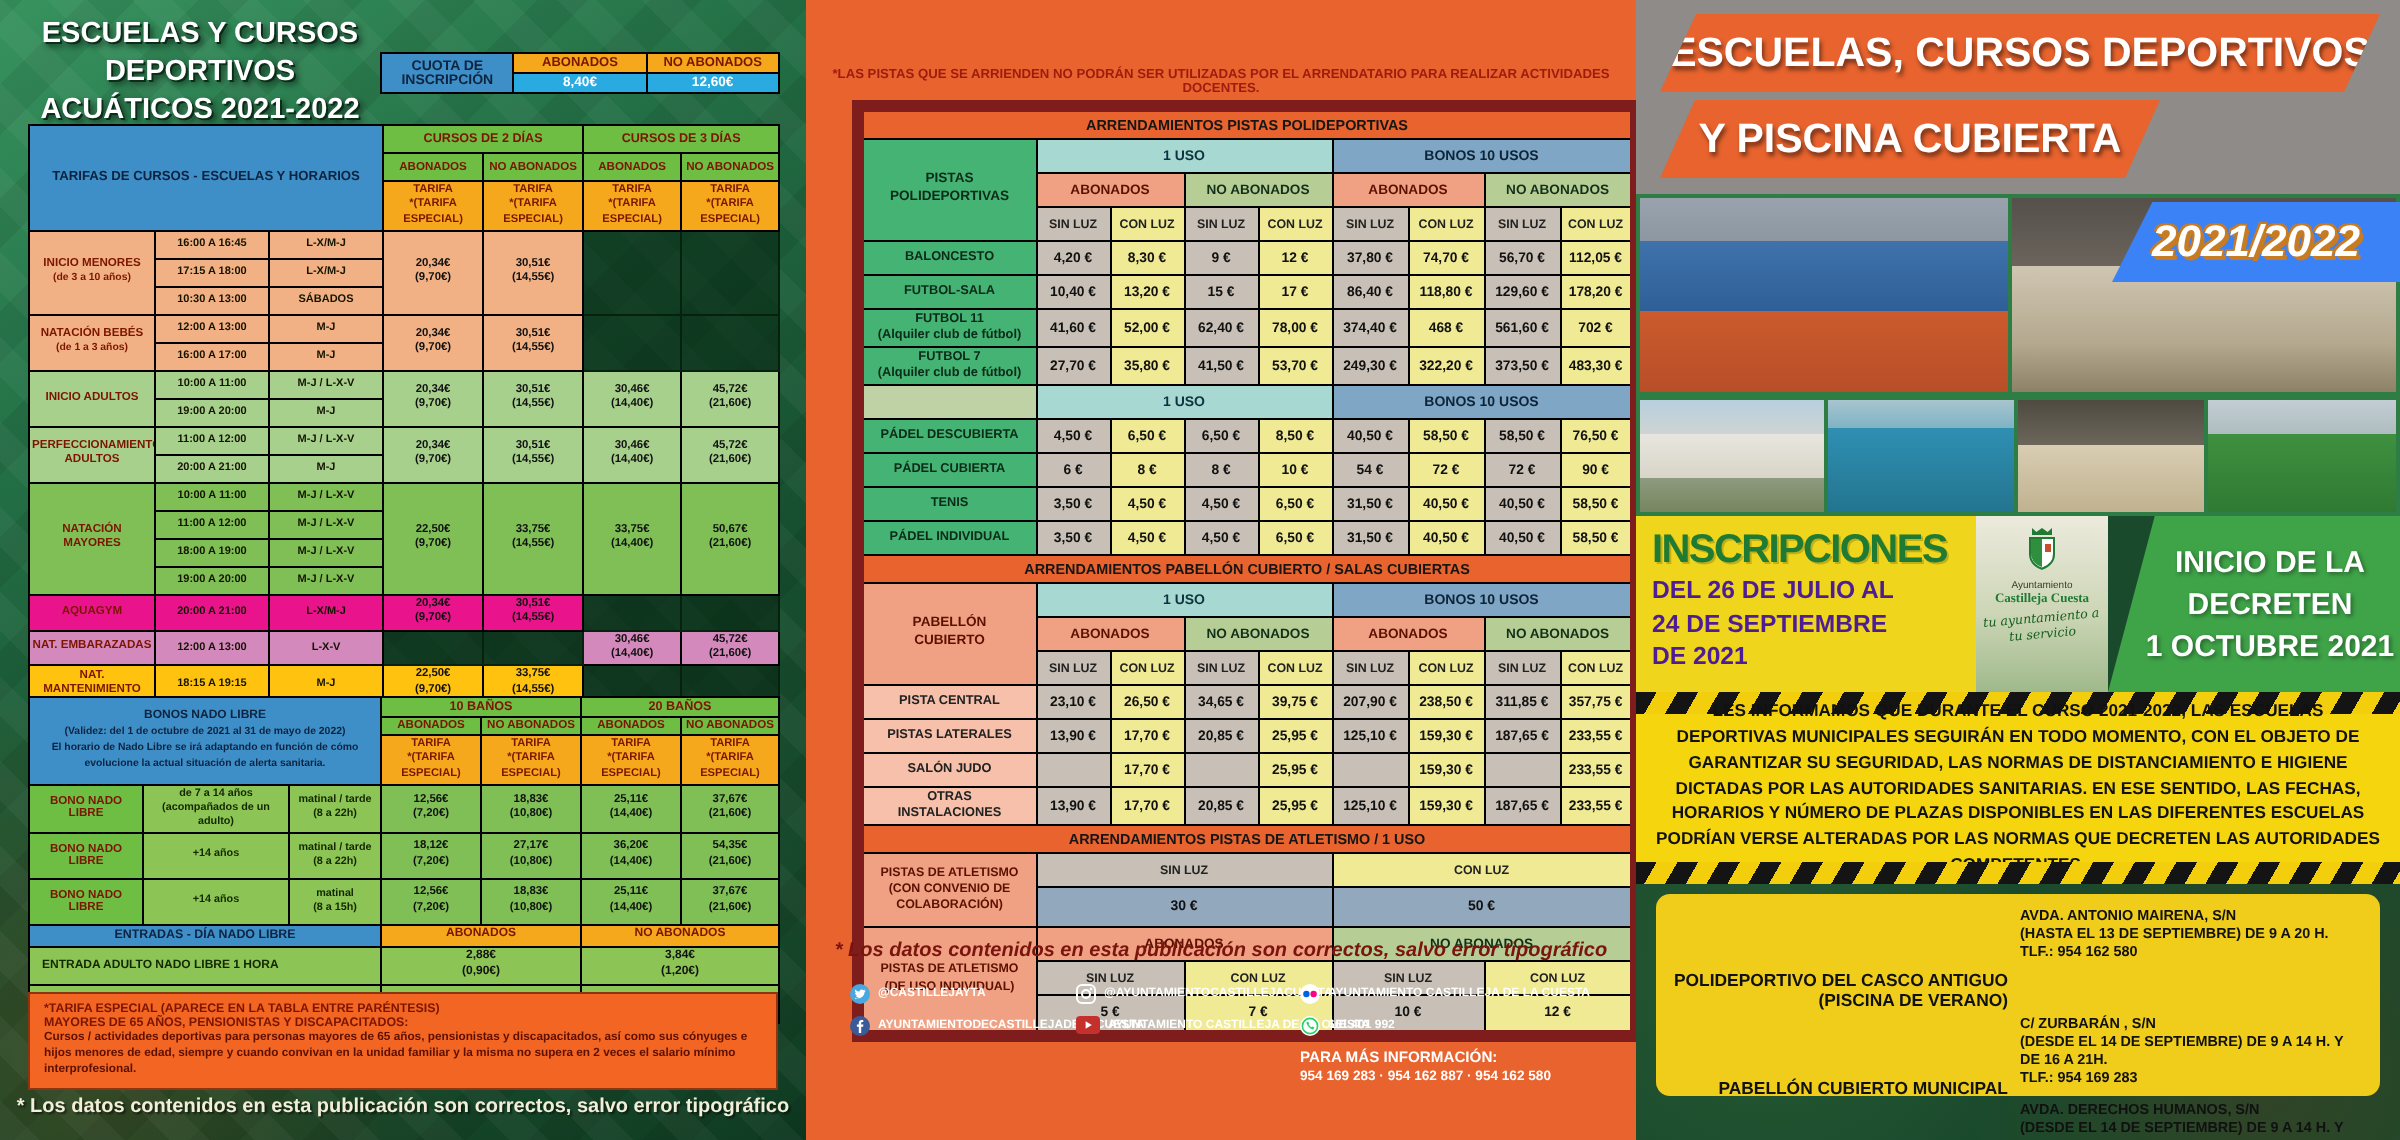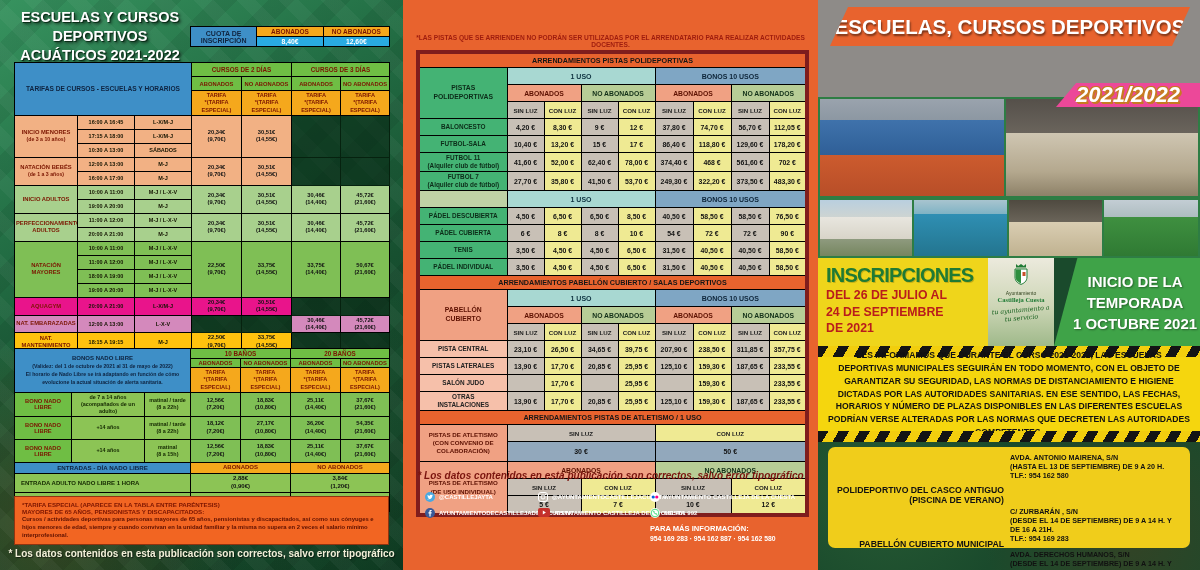--- a/index.html
+++ b/index.html
@@ -63,21 +63,21 @@
   .lp-note .t1{color:#7B1500;font-weight:700;font-size:6.2px;}
   .lp-note .body{color:#5C1000;font-weight:700;font-size:5.9px;line-height:1.35;margin-top:1px;}
   .lp-foot{position:absolute;top:548px;left:0;width:100%;text-align:center;color:#F2EFD8;font-weight:700;
       font-size:10px;text-shadow:1px 1px 1px rgba(0,0,0,.55);}
 
   
   .mp{position:relative;width:415px;height:570px;background:#E8632E;overflow:hidden;}
   .mp-title{position:absolute;top:11px;left:0;width:100%;text-align:center;color:#7A140E;font-weight:700;
       font-size:13px;letter-spacing:-0.2px;}
   .mp-sub{position:absolute;top:34px;left:0;width:100%;text-align:center;color:#9E1C0E;font-weight:700;font-size:6.6px;}
-  #mid-table{top:50px;left:13px;width:389px;border:4px solid #7f1d1d;}
+  #mid-table{top:50px;left:23px;width:389px;border:6px solid #7f1d1d;}
   #mid-table td{height:14px;font-weight:700;}
   .sec{background:#E8632E;color:#161616;font-size:7.2px;height:11px !important;}
   .mcorner{white-space:pre-line;font-size:6.8px;line-height:1.3;}
   .cell-green{background:#44B374;color:#0C2B18;}
   .cell-salmon{background:#F0A183;color:#5C1000;}
   .band-cyan{background:#A8D8D2;color:#0E3340;font-size:7px;}
   .band-blue{background:#7FA6C4;color:#0D2438;font-size:7px;}
   .band-left{background:#BFD2A5;}
   .g-ab{background:#F0A183;color:#5C1000;font-size:6.8px;}
   .g-nab{background:#B7CD96;color:#123018;font-size:6.8px;}
@@ -104,35 +104,35 @@
   .rp-gray{position:absolute;top:0;left:0;width:100%;height:97px;background:#8E8B88;}
   .rb{position:absolute;background:#E8632E;display:flex;align-items:center;justify-content:center;color:#fff;
       font-weight:700;text-shadow:1px 2px 2px rgba(0,0,0,.5);}
   .rb1{top:7px;left:12px;width:360px;height:39px;font-size:20.5px;clip-path:polygon(5% 0,100% 0,95% 100%,0 100%);}
   .rb2{top:50px;left:12px;width:250px;height:39px;font-size:20.5px;clip-path:polygon(7% 0,100% 0,93% 100%,0 100%);}
   .ph{position:absolute;border:2px solid #2E7D44;box-sizing:border-box;}
   .ph1a{top:97px;left:0;width:188px;height:101px;
       background:linear-gradient(180deg,#9aa3ad 0%,#8c97a2 22%,#3f72ab 22%,#2f5f97 58%,#cc5b2e 58%,#b84e28 100%);}
   .ph1b{top:97px;left:186px;width:196px;height:101px;
       background:linear-gradient(180deg,#55504a 0%,#6a645c 35%,#cfc6b2 35%,#b4a88e 75%,#8d8168 100%);}
-  .season{position:absolute;top:83px;left:238px;width:144px;height:24px;background:#ec4899;
+  .season{position:absolute;top:101px;left:238px;width:144px;height:40px;background:#3b82f6;
       clip-path:polygon(14% 0,100% 0,100% 100%,0 100%);display:flex;align-items:center;justify-content:center;
       color:#fff;font-weight:700;font-style:italic;font-size:22px;
       text-shadow:1px 1px 0 #c77b22,2px 2px 0 #c77b22,-1px -1px 0 #c77b22,1px -1px 0 #c77b22;}
   .ph2a{top:198px;left:0;width:96px;height:60px;
       background:linear-gradient(180deg,#b9cfdf 0%,#cdd4d2 30%,#e8e6df 30%,#d8d4c8 70%,#8e9a7e 70%,#76865f 100%);}
   .ph2b{top:198px;left:94px;width:97px;height:60px;
       background:linear-gradient(180deg,#a8c4cf 0%,#7fb3c4 25%,#2f8fb3 25%,#23758f 100%);}
   .ph2c{top:198px;left:189px;width:97px;height:60px;
       background:linear-gradient(180deg,#4f4a40 0%,#6b655a 40%,#d9cdb2 40%,#c0b290 100%);}
   .ph2d{top:198px;left:284px;width:98px;height:60px;
       background:linear-gradient(180deg,#c3cdd4 0%,#aebdc0 30%,#3f9040 30%,#2f7a33 100%);}
   .insc{position:absolute;top:258px;left:0;width:170px;height:88px;background:#EFD51B;padding:6px 8px;box-sizing:border-box;}
   .insc-title{color:#1F7A34;font-weight:700;font-size:20px;letter-spacing:-0.8px;text-shadow:1px 1px 0 rgba(0,0,0,.18);}
-  .insc-line{color:#b91c1c;font-weight:700;font-size:12.3px;line-height:1.35;}
+  .insc-line{color:#4c1d95;font-weight:700;font-size:12.3px;line-height:1.35;}
   .logo-cell{position:absolute;top:258px;left:170px;width:66px;height:88px;
       background:linear-gradient(#eceadd 0%,#cdd6b6 55%,#9fb98a 100%);display:flex;flex-direction:column;
       align-items:center;padding-top:5px;box-sizing:border-box;}
   .logo-t1{font-size:5px;color:#33431f;margin-top:1px;}
   .logo-t2{font-size:6.5px;font-weight:700;color:#1F7A34;font-family:"Liberation Serif",serif;}
   .logo-script{font-family:"DejaVu Serif",serif;font-style:italic;color:#17601F;font-size:6.3px;
       transform:rotate(-5deg);margin-top:3px;text-align:center;line-height:1.2;}
   .inicio{position:absolute;top:258px;left:236px;width:146px;height:88px;background:#3FA348;
       clip-path:polygon(16% 0,100% 0,100% 100%,0 100%);display:flex;flex-direction:column;align-items:center;
       justify-content:center;color:#fff;font-weight:700;font-size:15px;line-height:1.4;text-align:center;
@@ -592,21 +592,21 @@
             <td class="v-sin">3,50 €</td>
             <td class="v-con">4,50 €</td>
             <td class="v-sin">4,50 €</td>
             <td class="v-con">6,50 €</td>
             <td class="v-sin">31,50 €</td>
             <td class="v-con">40,50 €</td>
             <td class="v-sin">40,50 €</td>
             <td class="v-con">58,50 €</td>
           </tr>
           <tr>
-            <td class="sec" colspan="9">ARRENDAMIENTOS PABELLÓN CUBIERTO / SALAS DEPORTIVOS</td>
+            <td class="sec" colspan="9">ARRENDAMIENTOS PABELLÓN CUBIERTO / SALAS CUBIERTAS</td>
           </tr>
           <tr>
             <td class="cell-salmon mcorner" rowspan="3">PABELLÓN
 CUBIERTO</td>
             <td class="band-cyan" colspan="4">1 USO</td>
             <td class="band-blue" colspan="4">BONOS 10 USOS</td>
           </tr>
           <tr>
             <td class="g-ab" colspan="2">ABONADOS</td>
             <td class="g-nab" colspan="2">NO ABONADOS</td>
@@ -751,20 +751,21 @@
       <span>661 401 992</span>
     </div>
 
     <div class="mp-info1">PARA MÁS INFORMACIÓN:</div>
     <div class="mp-info2">954 169 283 · 954 162 887 · 954 162 580</div>
   </div>
 
   <div class="rp">
     <div class="rp-gray"></div>
     <div class="rb rb1">ESCUELAS, CURSOS DEPORTIVOS</div>
+    <div class="rb rb2">Y PISCINA CUBIERTA</div>
 
     <div class="ph ph1a"></div>
     <div class="ph ph1b"></div>
     <div class="season">2021/2022</div>
 
     <div class="ph ph2a"></div>
     <div class="ph ph2b"></div>
     <div class="ph ph2c"></div>
     <div class="ph ph2d"></div>
 
@@ -782,21 +783,21 @@
         <path d="M9.5 6.5H15v14c-2.7-1-5.5-3-5.5-6.7z" fill="#2F8F3F"></path>
         <rect x="16.5" y="9" width="3" height="4" fill="#c94f2a"></rect>
       </svg>
       <div class="logo-t1">Ayuntamiento</div>
       <div class="logo-t2">Castilleja Cuesta</div>
       <div class="logo-script">tu ayuntamiento a tu servicio</div>
     </div>
 
     <div class="inicio">
       <div>INICIO DE LA</div>
-      <div>TEMPORADA</div>
+      <div>DECRETEN</div>
       <div>1 OCTUBRE 2021</div>
     </div>
 
     <div class="hz hz1"></div>
     <div class="warn">
       <div class="warn-text">LES INFORMAMOS QUE DURANTE EL CURSO 2021-2022, LAS ESCUELAS DEPORTIVAS MUNICIPALES SEGUIRÁN EN TODO MOMENTO, CON EL OBJETO DE GARANTIZAR SU SEGURIDAD, LAS NORMAS DE DISTANCIAMIENTO E HIGIENE DICTADAS POR LAS AUTORIDADES SANITARIAS. EN ESE SENTIDO, LAS FECHAS, HORARIOS Y NÚMERO DE PLAZAS DISPONIBLES EN LAS DIFERENTES ESCUELAS PODRÍAN VERSE ALTERADAS POR LAS NORMAS QUE DECRETEN LAS AUTORIDADES COMPETENTES.</div>
     </div>
     <div class="hz hz2"></div>
 
     <div class="rp-bottom"></div>

